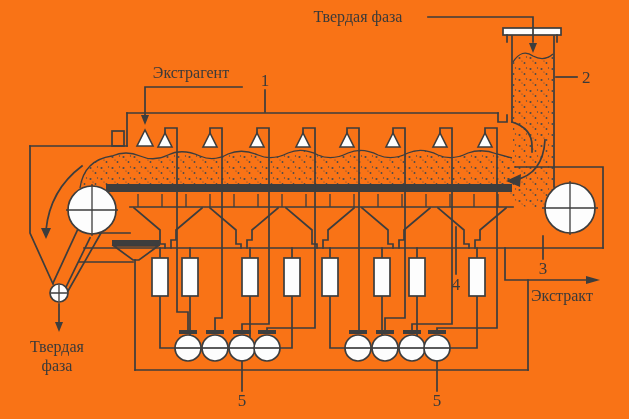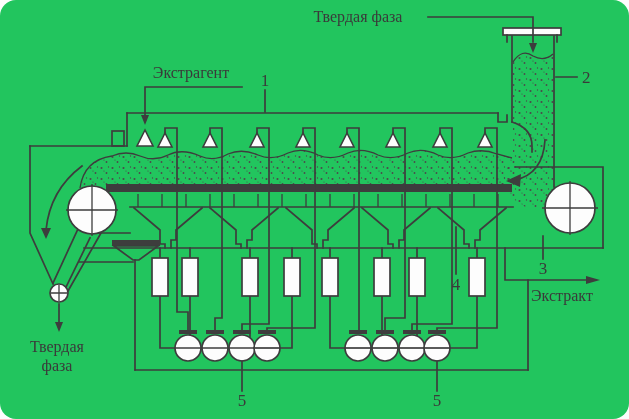--- a/index.html
+++ b/index.html
@@ -1,17 +1,17 @@
 <!DOCTYPE html>
 <html><head>
 <meta charset="utf-8">
 <style>
   html,body{margin:0;padding:0;background:#fdfdfd;}
-  .stage{position:relative;width:629px;height:419px;background:#22c55e;overflow:hidden;
-         font-family:"Liberation Serif", serif;border-radius:16px;}
+  .stage{position:relative;width:629px;height:419px;background:#f97316;overflow:hidden;
+         font-family:"Liberation Serif", serif;}
   svg{display:block}
   .s{stroke:#3d3d3d;stroke-width:1.7;fill:none;stroke-linecap:square;stroke-linejoin:miter}
   .thin{stroke:#3d3d3d;stroke-width:1.3;fill:none}
   .f{fill:#3d3d3d;stroke:none}
   .unit{fill:#fdfdfd;stroke:#3d3d3d;stroke-width:1.7}
   .cone{fill:#fdfdfd;stroke:#3d3d3d;stroke-width:1.6;stroke-linejoin:miter}
   .bed{fill:url(#dots);stroke:none}
   .txt{fill:#3a3a3a;font:16px "Liberation Serif", serif}
   .num{fill:#3a3a3a;font:17px "Liberation Serif", serif}
 </style>

